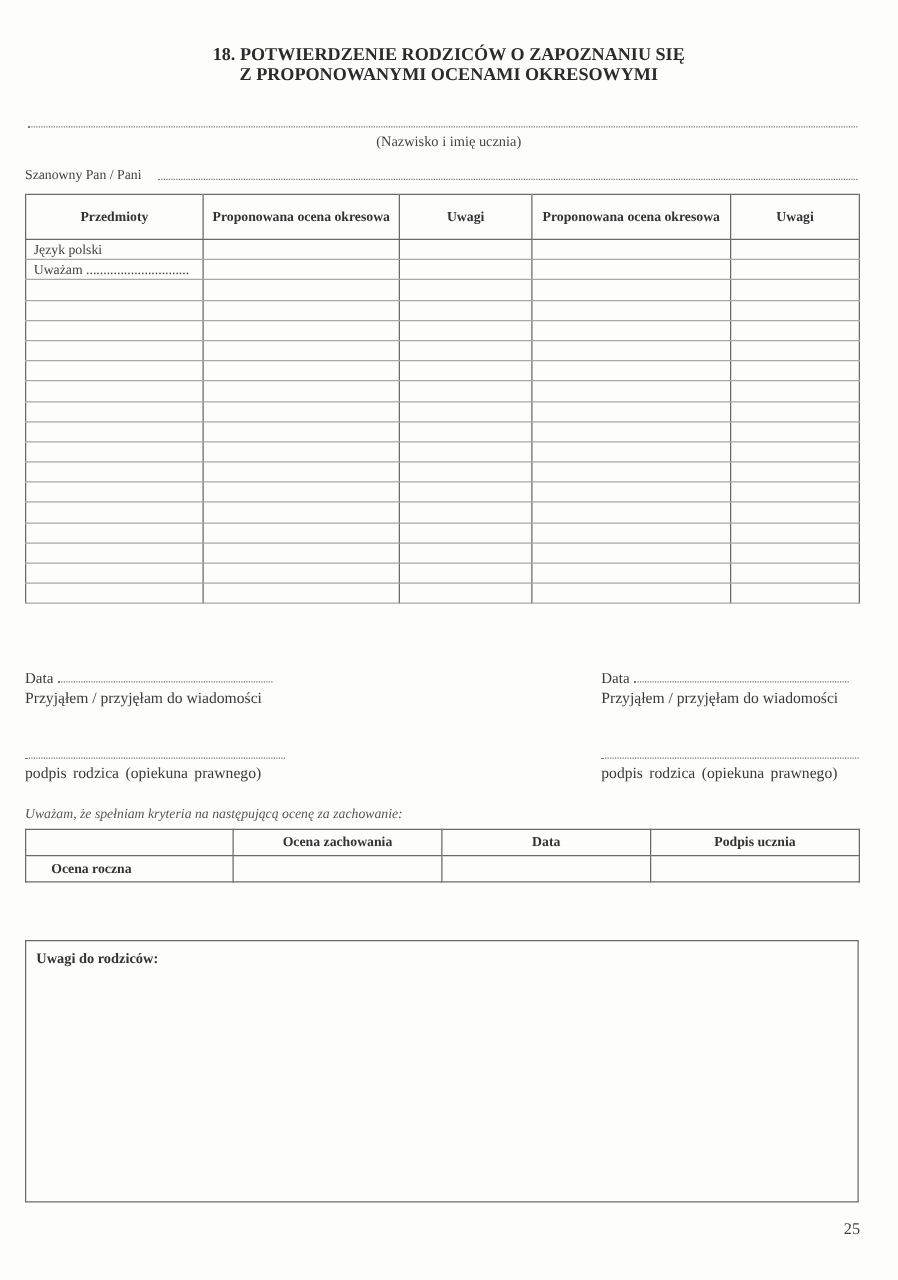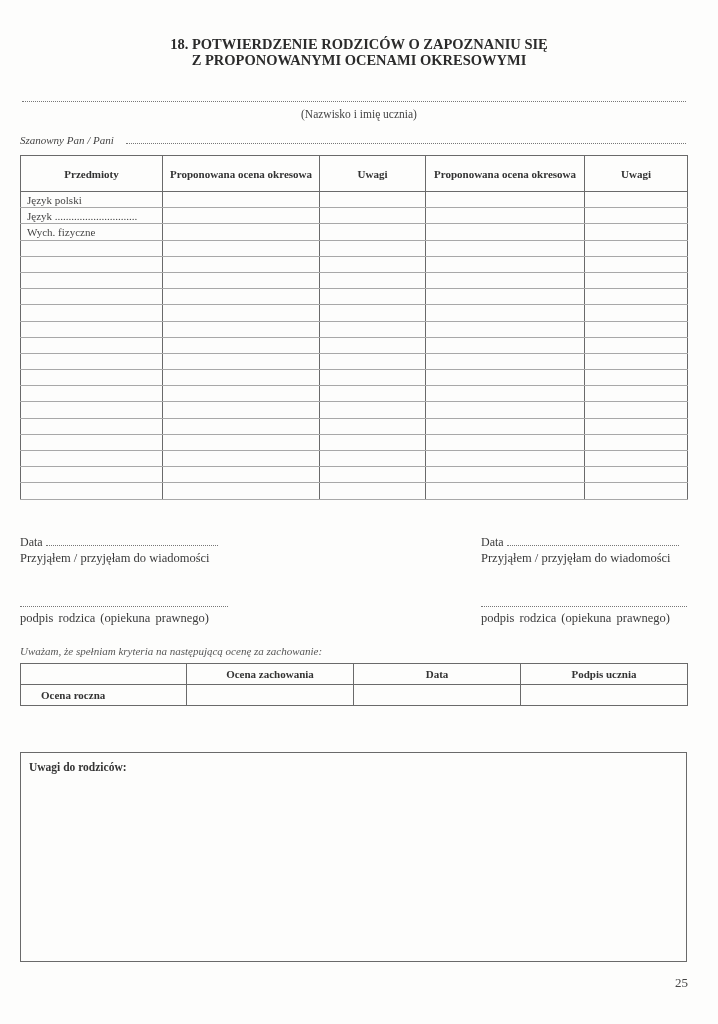--- a/index.html
+++ b/index.html
@@ -11,21 +11,21 @@
   }
   .abs { position: absolute; }
   .title {
     left: 0; width: 718px; top: 36px; text-align: center;
     font-weight: bold; font-size: 14.5px; line-height: 16px; color: #2b2b2b;
   }
   .dotline {
     border-bottom: 1px dotted #777; height: 0;
   }
   .caption { font-size: 11.5px; color: #444; }
-  .small { font-size: 11px; color: #444; font-style: italic; }
+  .small { font-size: 11px; color: #444; }
   .body-text { font-size: 12.5px; color: #3a3a3a; }
 
   table.grid { position: absolute; border-collapse: collapse; table-layout: fixed; }
   table.grid td, table.grid th {
     padding: 0; border-left: 1.2px solid #6a6a6a; border-right: 1.2px solid #6a6a6a;
     border-bottom: 1px solid #a8a8a8;
   }
   table.grid { border: 1.6px solid #6a6a6a; }
   table.grid th {
     font-weight: bold; font-size: 11px; line-height: 12px; color: #333; text-align: center;
@@ -79,28 +79,21 @@
   </thead>
   <tbody id="grades-body">
       <tr>
         <td>Język polski</td>
         <td class="blank"></td>
         <td class="blank"></td>
         <td class="blank"></td>
         <td class="blank"></td>
       </tr>
       <tr>
-        <td>Język ..............................</td>
-        <td class="blank"></td>
-        <td class="blank"></td>
-        <td class="blank"></td>
-        <td class="blank"></td>
-      </tr>
-      <tr>
-        <td>Wych. fizyczne</td>
+        <td>Uważam ..............................</td>
         <td class="blank"></td>
         <td class="blank"></td>
         <td class="blank"></td>
         <td class="blank"></td>
       </tr>
       <tr>
         <td></td>
         <td class="blank"></td>
         <td class="blank"></td>
         <td class="blank"></td>

